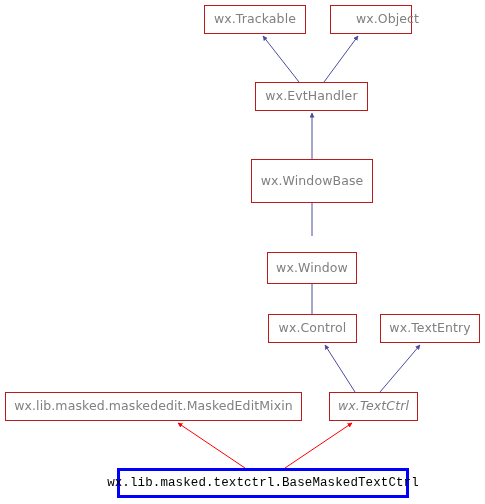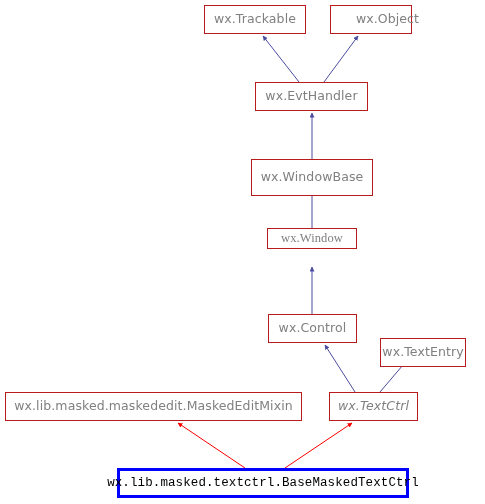--- a/index.html
+++ b/index.html
@@ -80,30 +80,30 @@
   <div id="nodes-group">
       <div class="node" style="left: 204px; top: 5px; width: 102px; height: 29px;">
         <span class="node-label">wx.Trackable</span>
       </div>
       <div class="node" style="left: 330px; top: 5px; width: 82px; height: 29px; padding-left: 33px;">
         <span class="node-label">wx.Object</span>
       </div>
       <div class="node" style="left: 255px; top: 82px; width: 113px; height: 29px;">
         <span class="node-label">wx.EvtHandler</span>
       </div>
-      <div class="node" style="left: 251px; top: 159px; width: 122px; height: 37px;">
+      <div class="node" style="left: 251px; top: 159px; width: 122px; height: 44px;">
         <span class="node-label">wx.WindowBase</span>
       </div>
-      <div class="node" style="left: 267px; top: 228px; width: 90px; height: 21px; font-family: Liberation Serif, serif;">
+      <div class="node" style="left: 267px; top: 252px; width: 90px; height: 32px;">
         <span class="node-label">wx.Window</span>
       </div>
       <div class="node" style="left: 268px; top: 314px; width: 89px; height: 29px; text-align: center;">
         <span class="node-label">wx.Control</span>
       </div>
-      <div class="node" style="left: 380px; top: 314px; width: 86px; height: 29px; margin-top: 24px;">
+      <div class="node" style="left: 380px; top: 314px; width: 100px; height: 29px;">
         <span class="node-label">wx.TextEntry</span>
       </div>
       <div class="node" style="left: 5px; top: 392px; width: 297px; height: 29px;">
         <span class="node-label">wx.lib.masked.maskededit.MaskedEditMixin</span>
       </div>
       <div class="node" style="left: 329px; top: 392px; width: 89px; height: 29px; font-style: italic;">
         <span class="node-label">wx.TextCtrl</span>
       </div>
       <div class="node highlight" style="left: 117px; top: 468px; width: 292px; height: 30px;">
         <span class="node-label">wx.lib.masked.textctrl.BaseMaskedTextCtrl</span>

